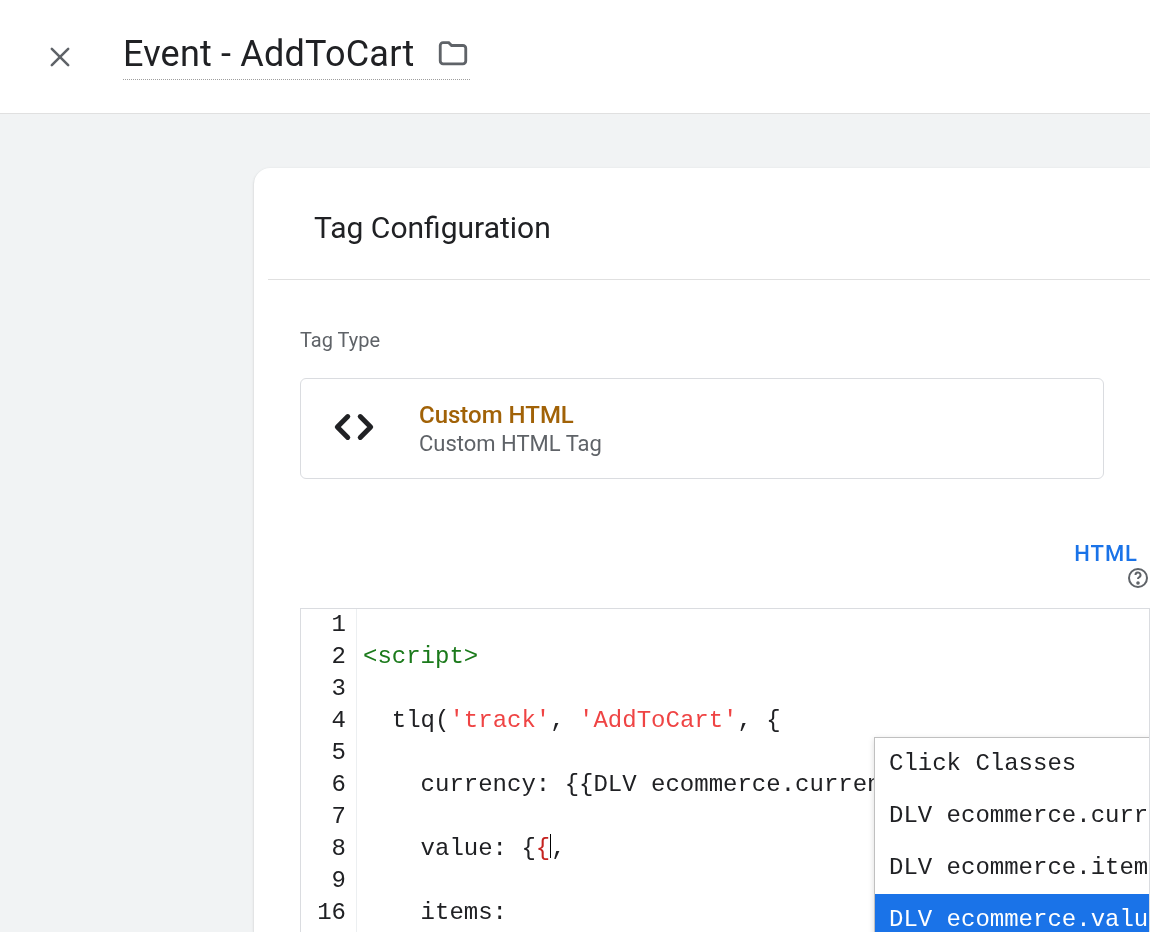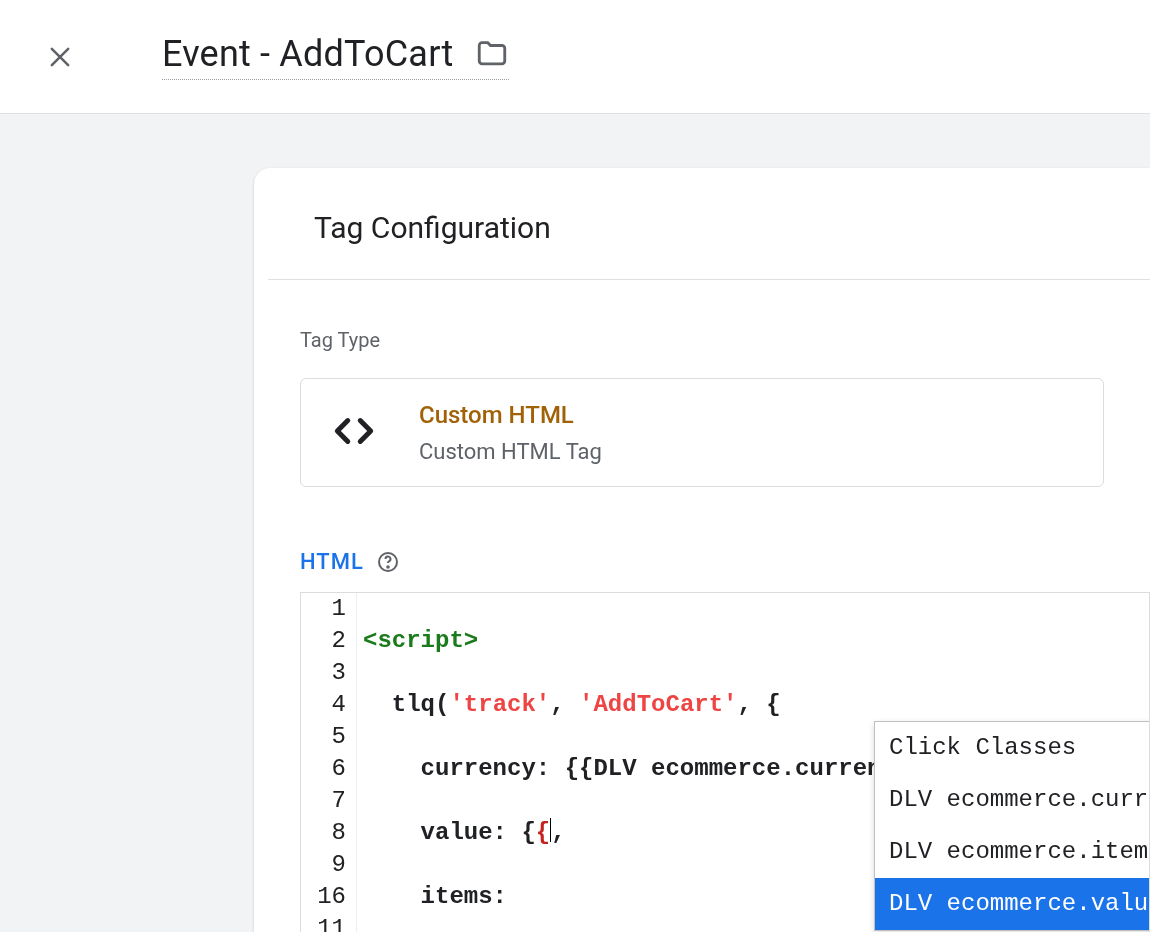--- a/index.html
+++ b/index.html
@@ -12,21 +12,20 @@
     overflow: hidden;
     position: relative;
   }
   .header {
     height: 114px;
     display: flex;
     align-items: center;
     padding-left: 42px;
     border-bottom: 1px solid #e0e0e0;
     background: #fff;
-    gap: 39px;
   }
   .close-btn {
     width: 36px; height: 36px;
     display: flex; align-items: center; justify-content: center;
     color: #5f6368;
     cursor: pointer;
     margin-right: 45px;
   }
   .title-wrap {
     display: flex;
@@ -88,30 +87,31 @@
     color: #202124;
   }
   .tag-type-name {
     font-size: 24px;
     font-weight: 500;
     color: #a16207;
   }
   .tag-type-desc {
     font-size: 22px;
     color: #5f6368;
-    margin-top: 10px;
+    margin-top: 2px;
     text-align: center;
   }
   .html-section {
     padding: 62px 0 0 46px;
   }
   .html-label-row {
     display: flex;
     align-items: flex-end;
     margin-bottom: 18px;
+    flex-direction: column;
   }
   .html-label {
     color: #1a73e8;
     font-size: 22px;
     font-weight: 500;
     letter-spacing: 1px;
     margin-right: 12px;
   }
   .help-icon {
     color: #5f6368;
@@ -134,21 +134,21 @@
     background: #fff;
     border-right: 1px solid #eceff1;
     user-select: none;
   }
   .gutter div { height: 32px; }
   .code {
     padding-left: 6px;
     white-space: pre;
     color: #202124;
   }
-  .code div { height: 32px; font-weight: bold; }
+  .code div { height: 32px; }
   .tok-tag { color: #1b7a1b; }
   .tok-str { color: #ef4444; }
   .tok-err { color: #c5221f; }
   .autocomplete {
     position: absolute;
     left: 573px;
     top: 128px;
     width: 355px;
     background: #fff;
     border: 1px solid #c0c0c0;

